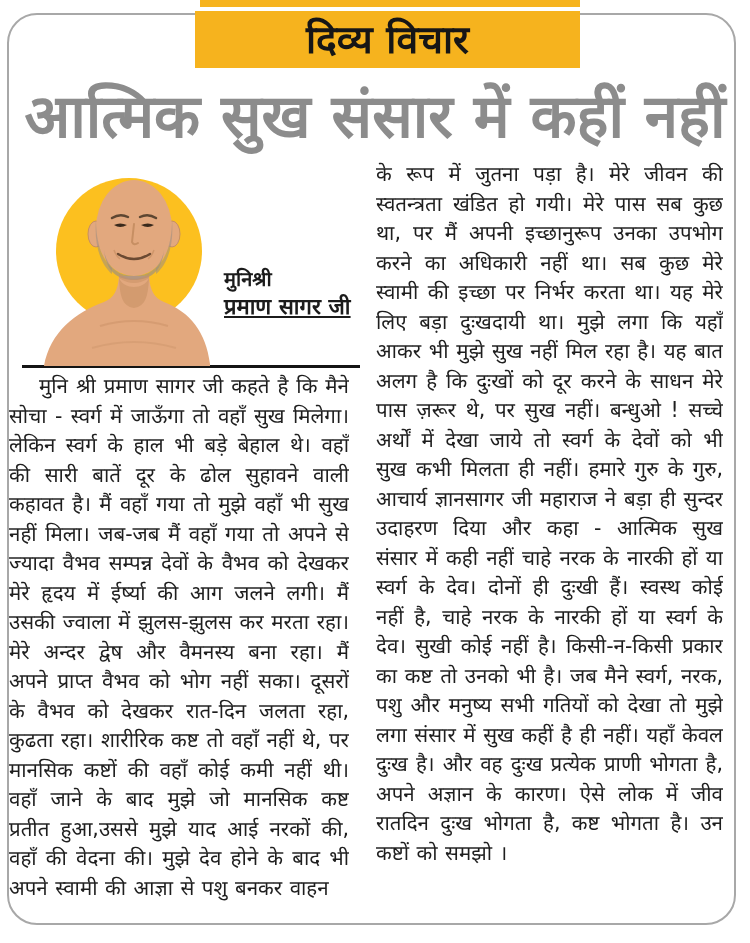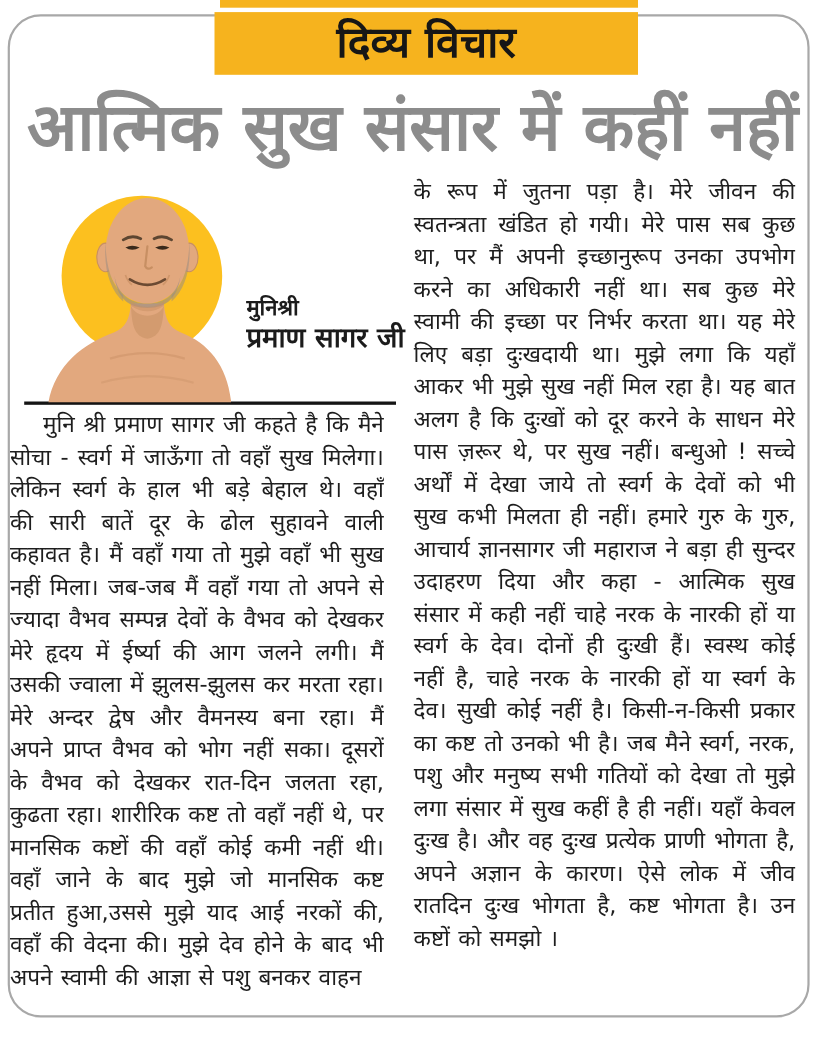--- a/index.html
+++ b/index.html
@@ -50,21 +50,21 @@
     z-index:2;
   }
   .caption{
     position:absolute;
     left:204px;top:266px;width:160px;
     color:#1b1b1b;
     z-index:2;
     margin-left:20px;
   }
   .caption .cap1{font-size:20px;font-weight:700;line-height:26px;}
-  .caption .cap2{font-size:25px;font-weight:700;line-height:30px;}
+  .caption .cap2{font-size:22px;font-weight:700;line-height:30px;text-decoration:underline;}
   .caption .cap3{font-size:20px;font-weight:500;line-height:28px;}
   .separator{
     position:absolute;
     left:22px;top:365px;width:338px;height:3px;
     background:#141414;
   }
   .col{
     position:absolute;
     color:var(--text-color,#1e1e1e);
     font-size:20.5px;

